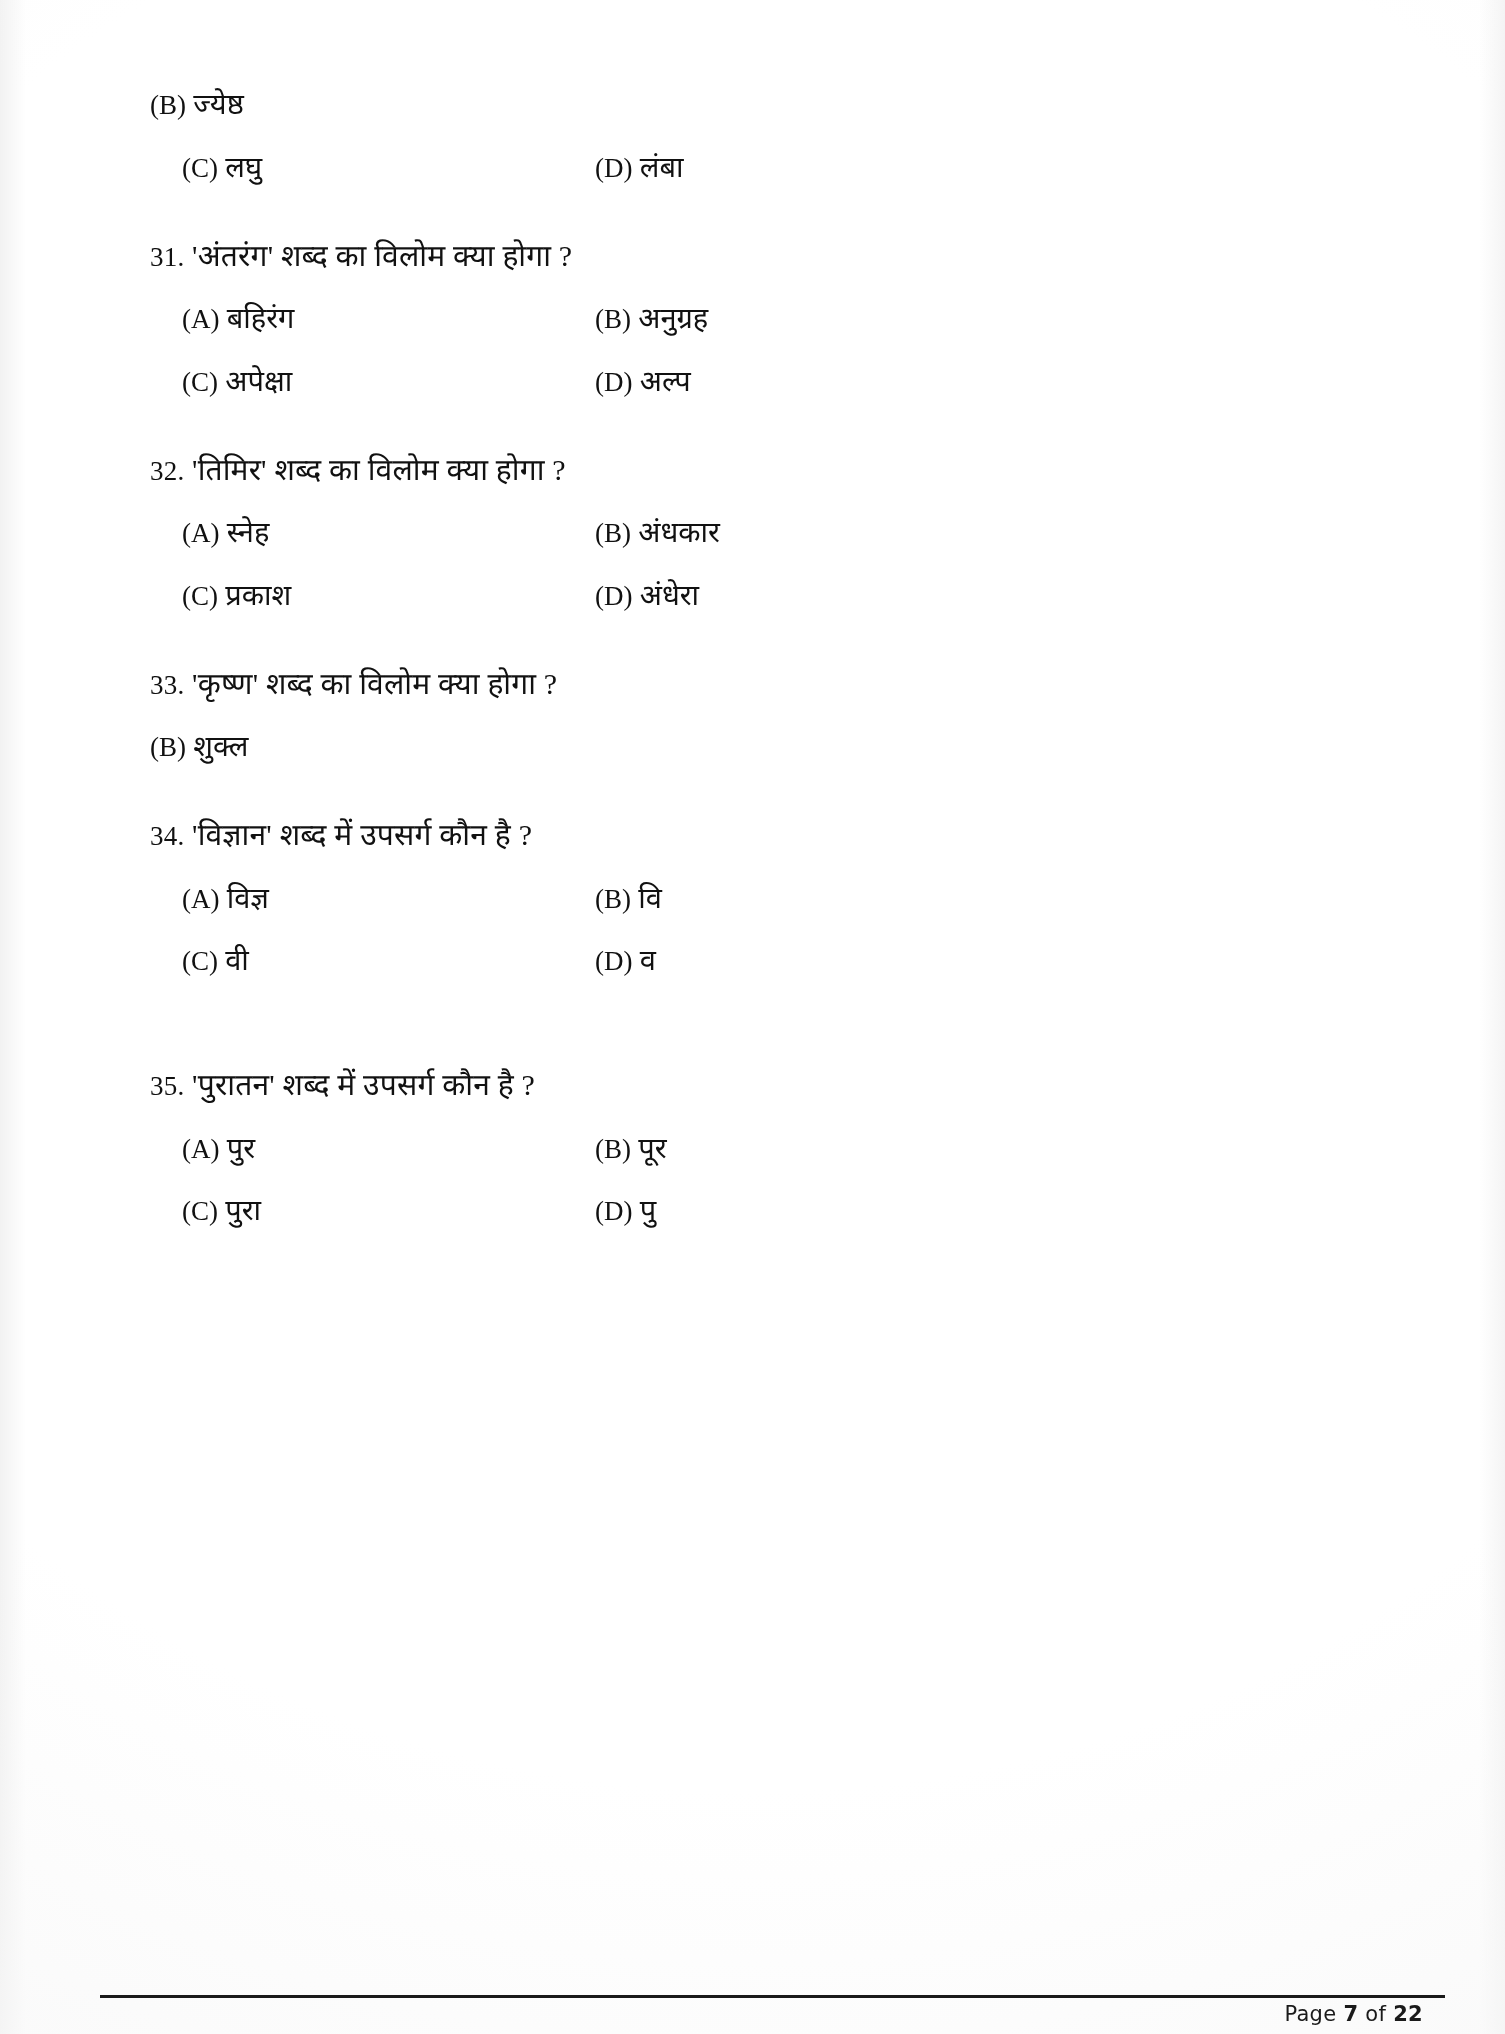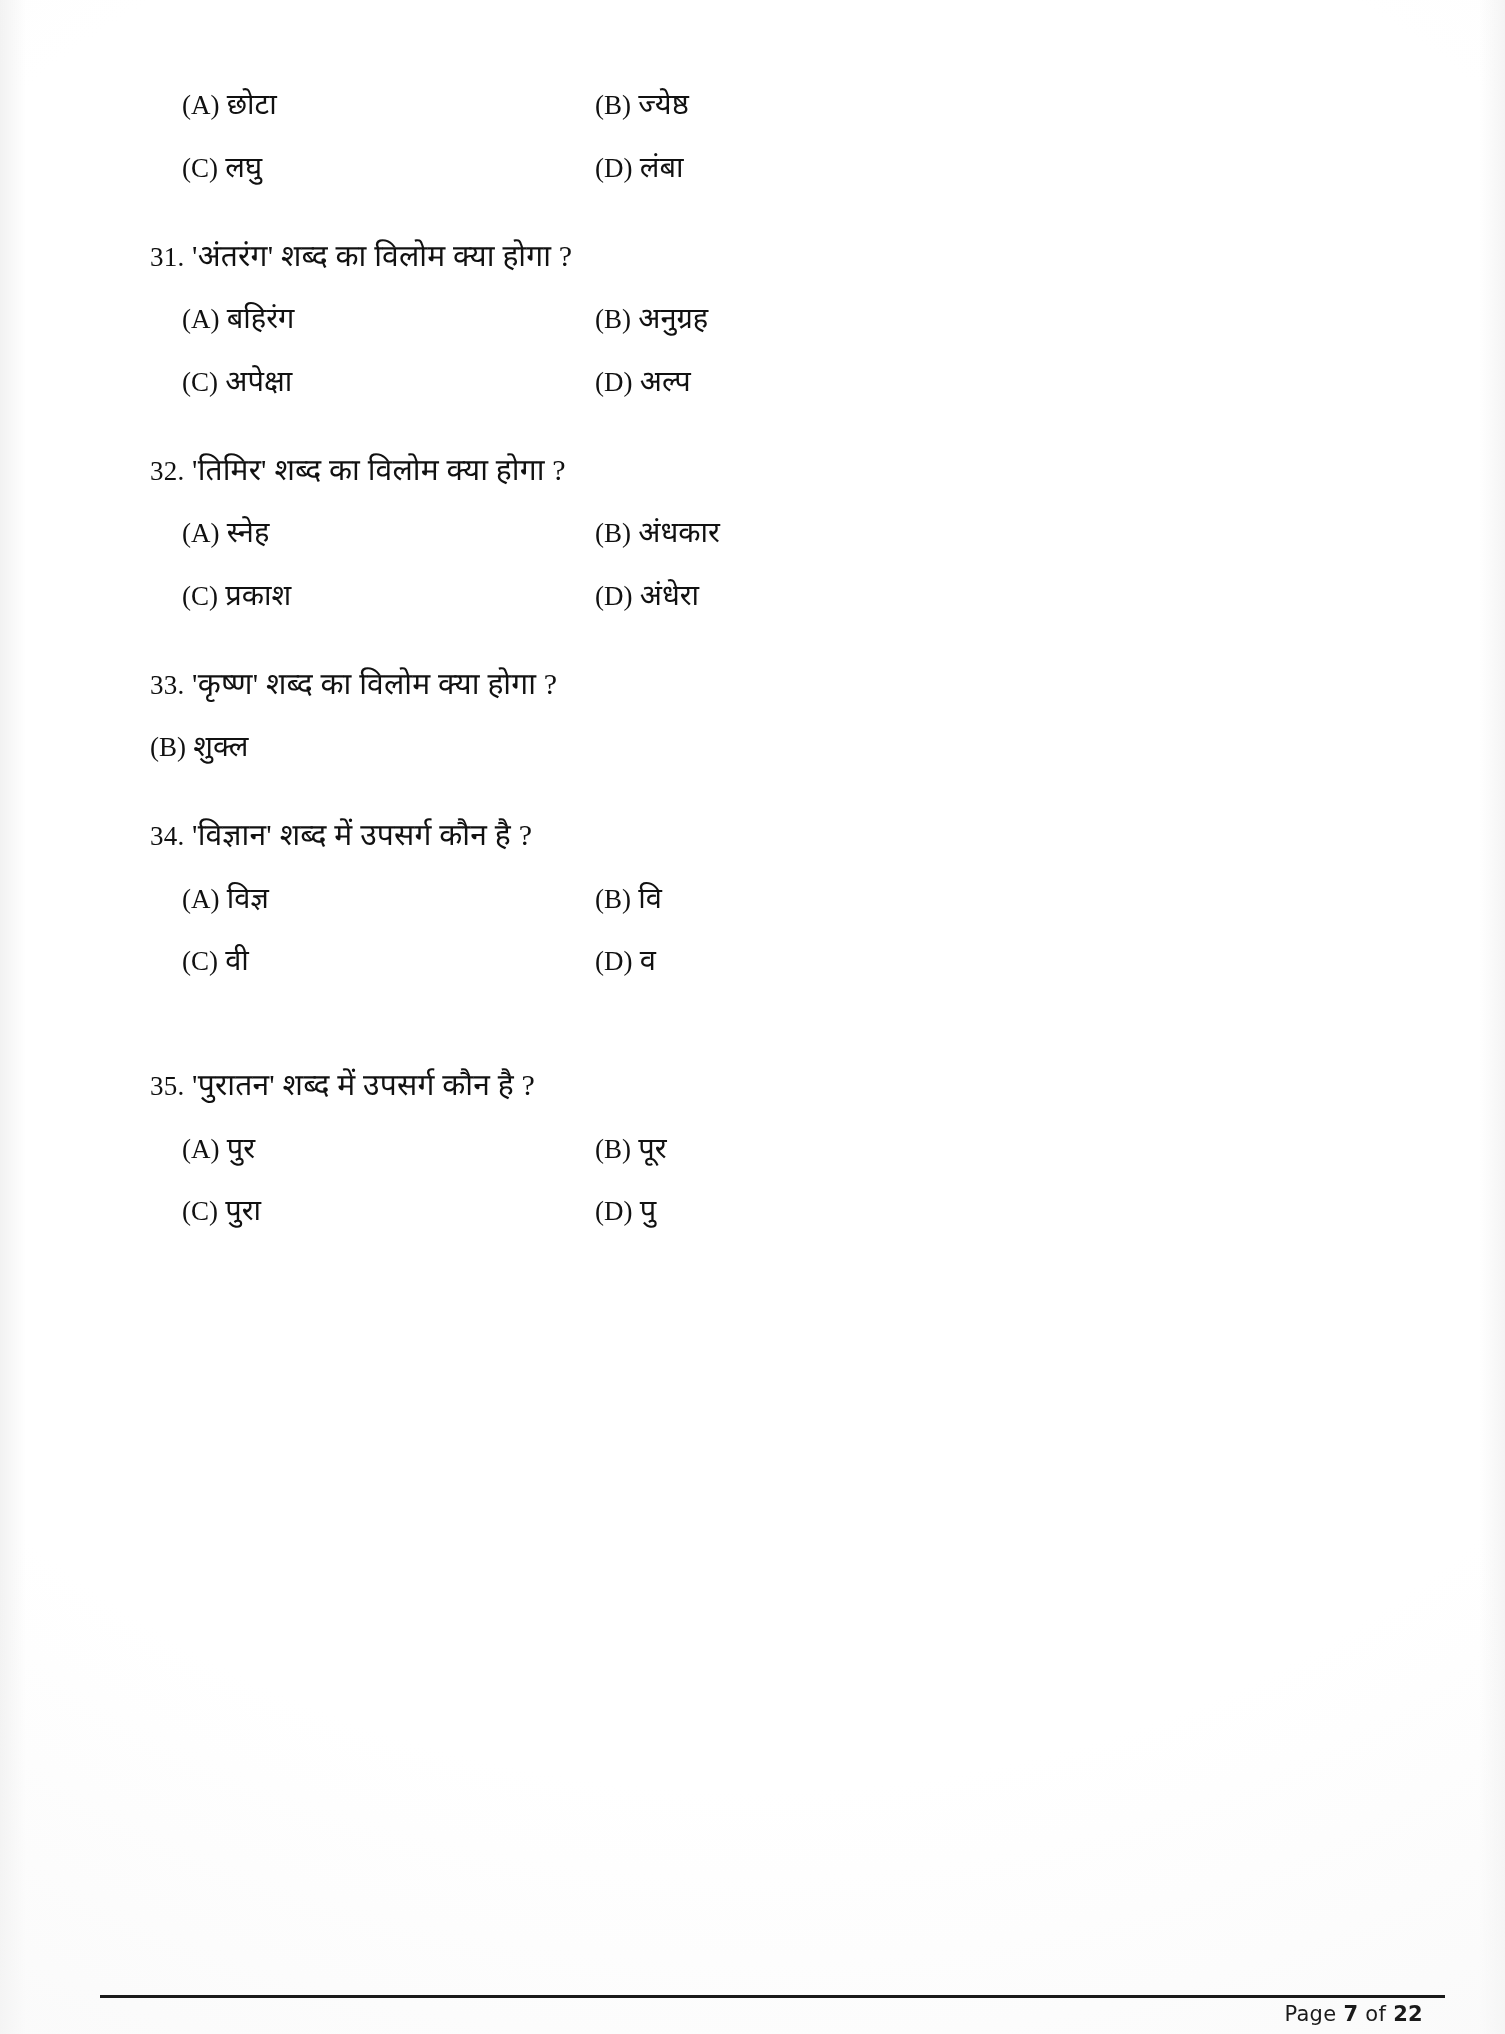--- a/index.html
+++ b/index.html
@@ -108,24 +108,20 @@
 <body>
 
 <div class="page">
   <div class="paper-tint"></div>
 
   <div class="content">
 
     <div class="question-block">
       <div class="options">
         <div class="opt-row">
-          <div class="opt opt-a">
-            <span class="opt-tag">(A)</span>
-            <span class="opt-val">छोटा</span>
-          </div>
           <div class="opt opt-b">
             <span class="opt-tag">(B)</span>
             <span class="opt-val">ज्येष्ठ</span>
           </div>
         </div>
         <div class="opt-row">
           <div class="opt opt-c">
             <span class="opt-tag">(C)</span>
             <span class="opt-val">लघु</span>
           </div>

